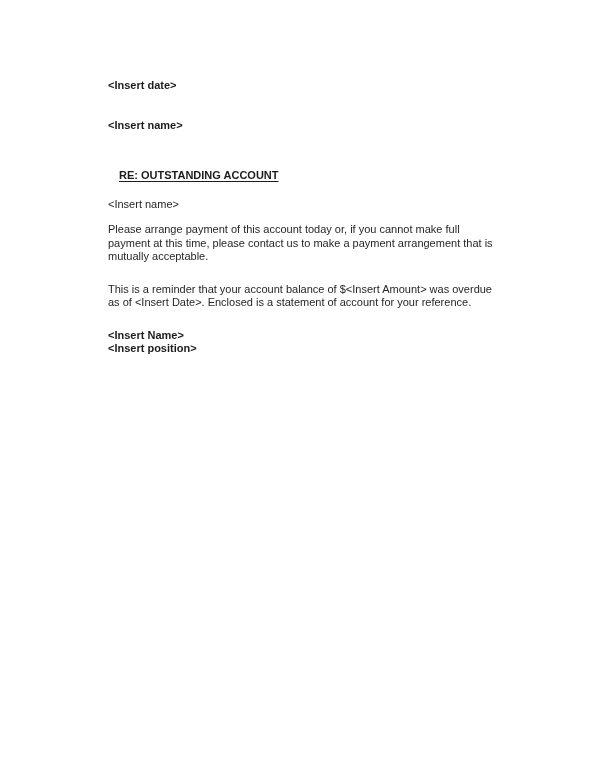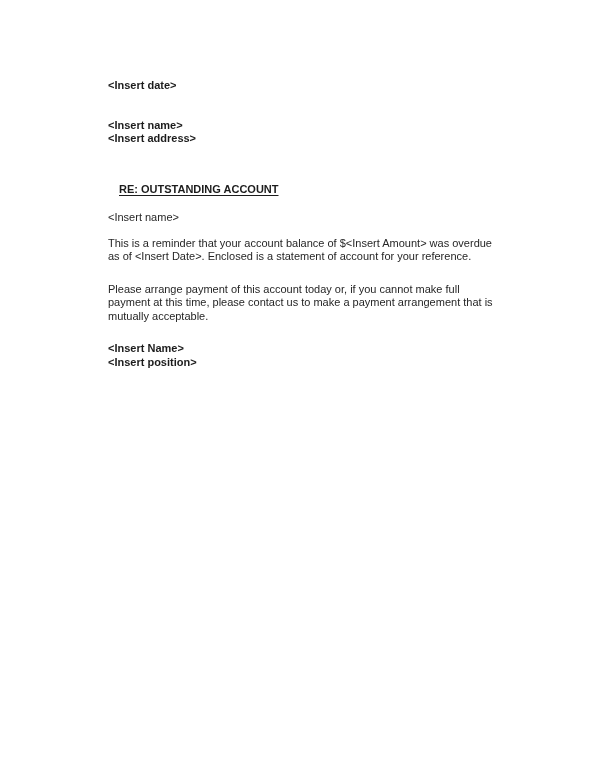--- a/index.html
+++ b/index.html
@@ -67,33 +67,32 @@
 </head>
 <body>
 
 <div class="page">
   <div class="content">
 
     <p class="line bold date-line">&lt;Insert date&gt;</p>
 
     <div class="recipient-block">
       <p class="line bold">&lt;Insert name&gt;</p>
-      <p class="line bold">&lt;Insert address&gt;</p>
     </div>
 
     <p class="subject-wrap"><span class="subject-line">RE: OUTSTANDING ACCOUNT</span></p>
 
     <p class="line salutation">&lt;Insert name&gt;</p>
 
-    <p class="para">This is a reminder that your account balance of $&lt;Insert Amount&gt; was overdue
-as of &lt;Insert Date&gt;. Enclosed is a statement of account for your reference.</p>
-
     <p class="para">Please arrange payment of this account today or, if you cannot make full
 payment at this time, please contact us to make a payment arrangement that is
 mutually acceptable.</p>
+
+    <p class="para">This is a reminder that your account balance of $&lt;Insert Amount&gt; was overdue
+as of &lt;Insert Date&gt;. Enclosed is a statement of account for your reference.</p>
 
 
 
 
     <div class="signature-block">
       <p class="line bold">&lt;Insert Name&gt;</p>
       <p class="line bold">&lt;Insert position&gt;</p>
     </div>
 
   </div>

